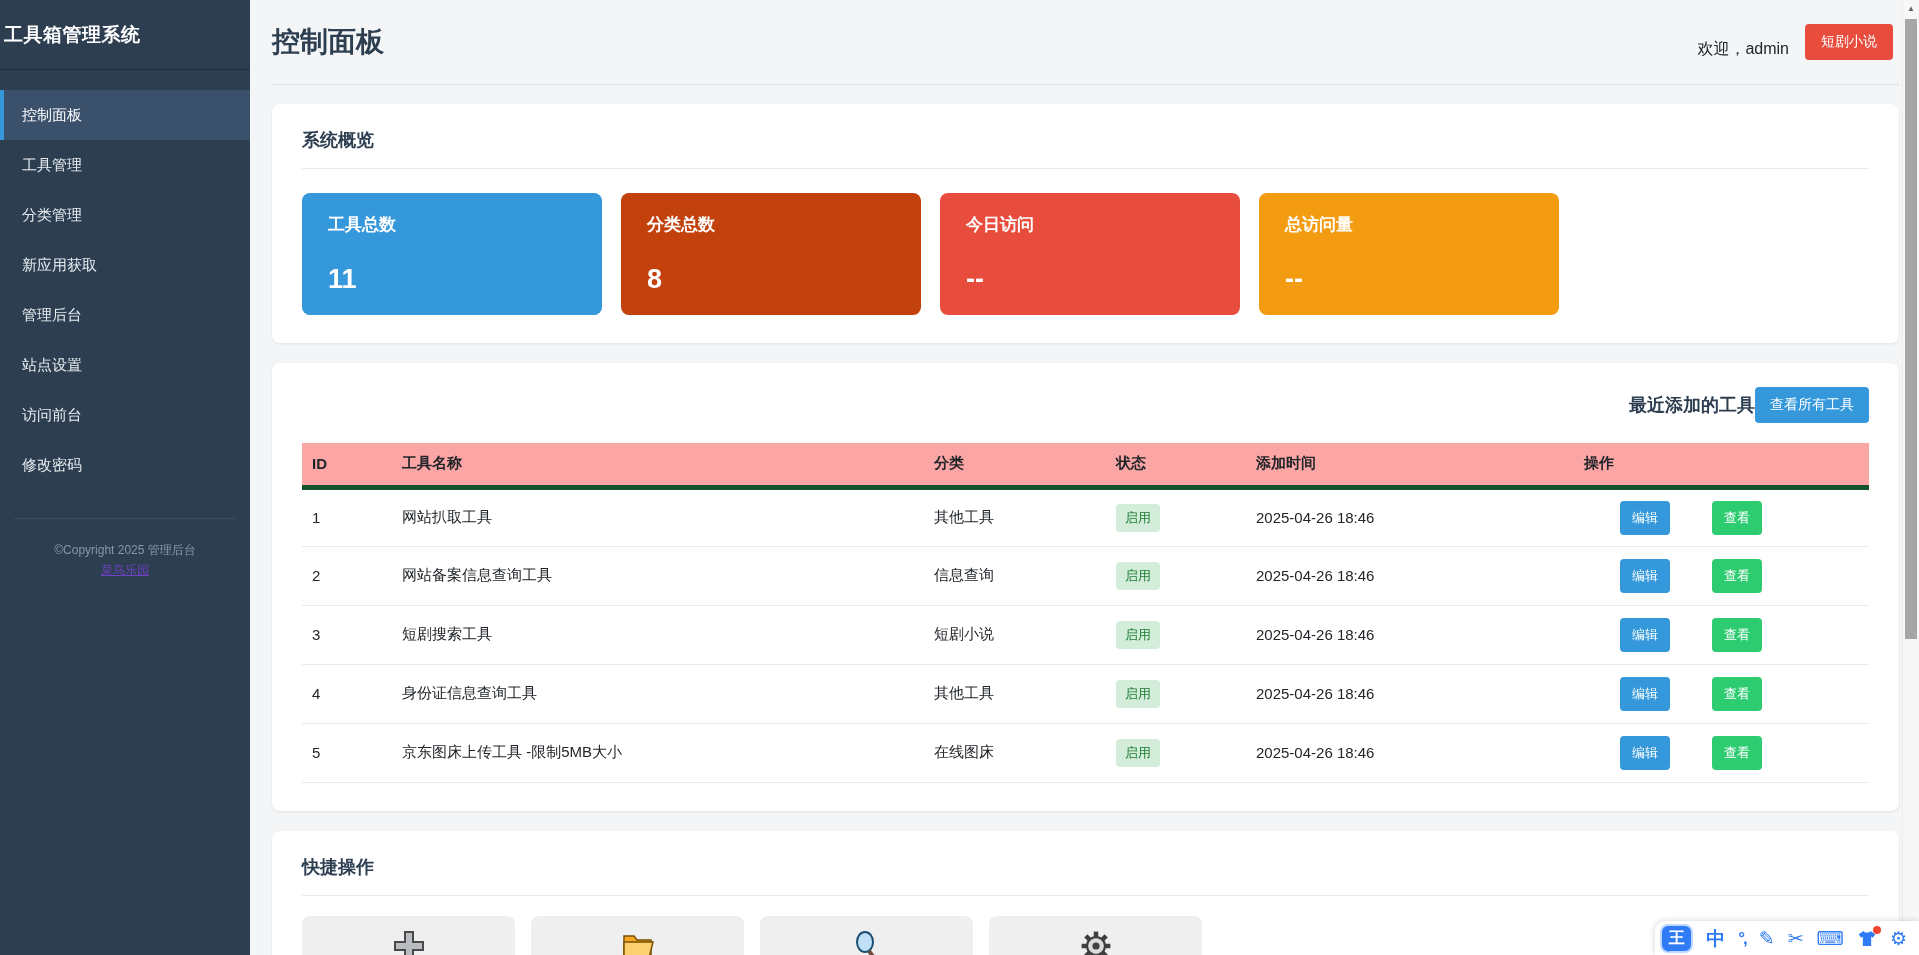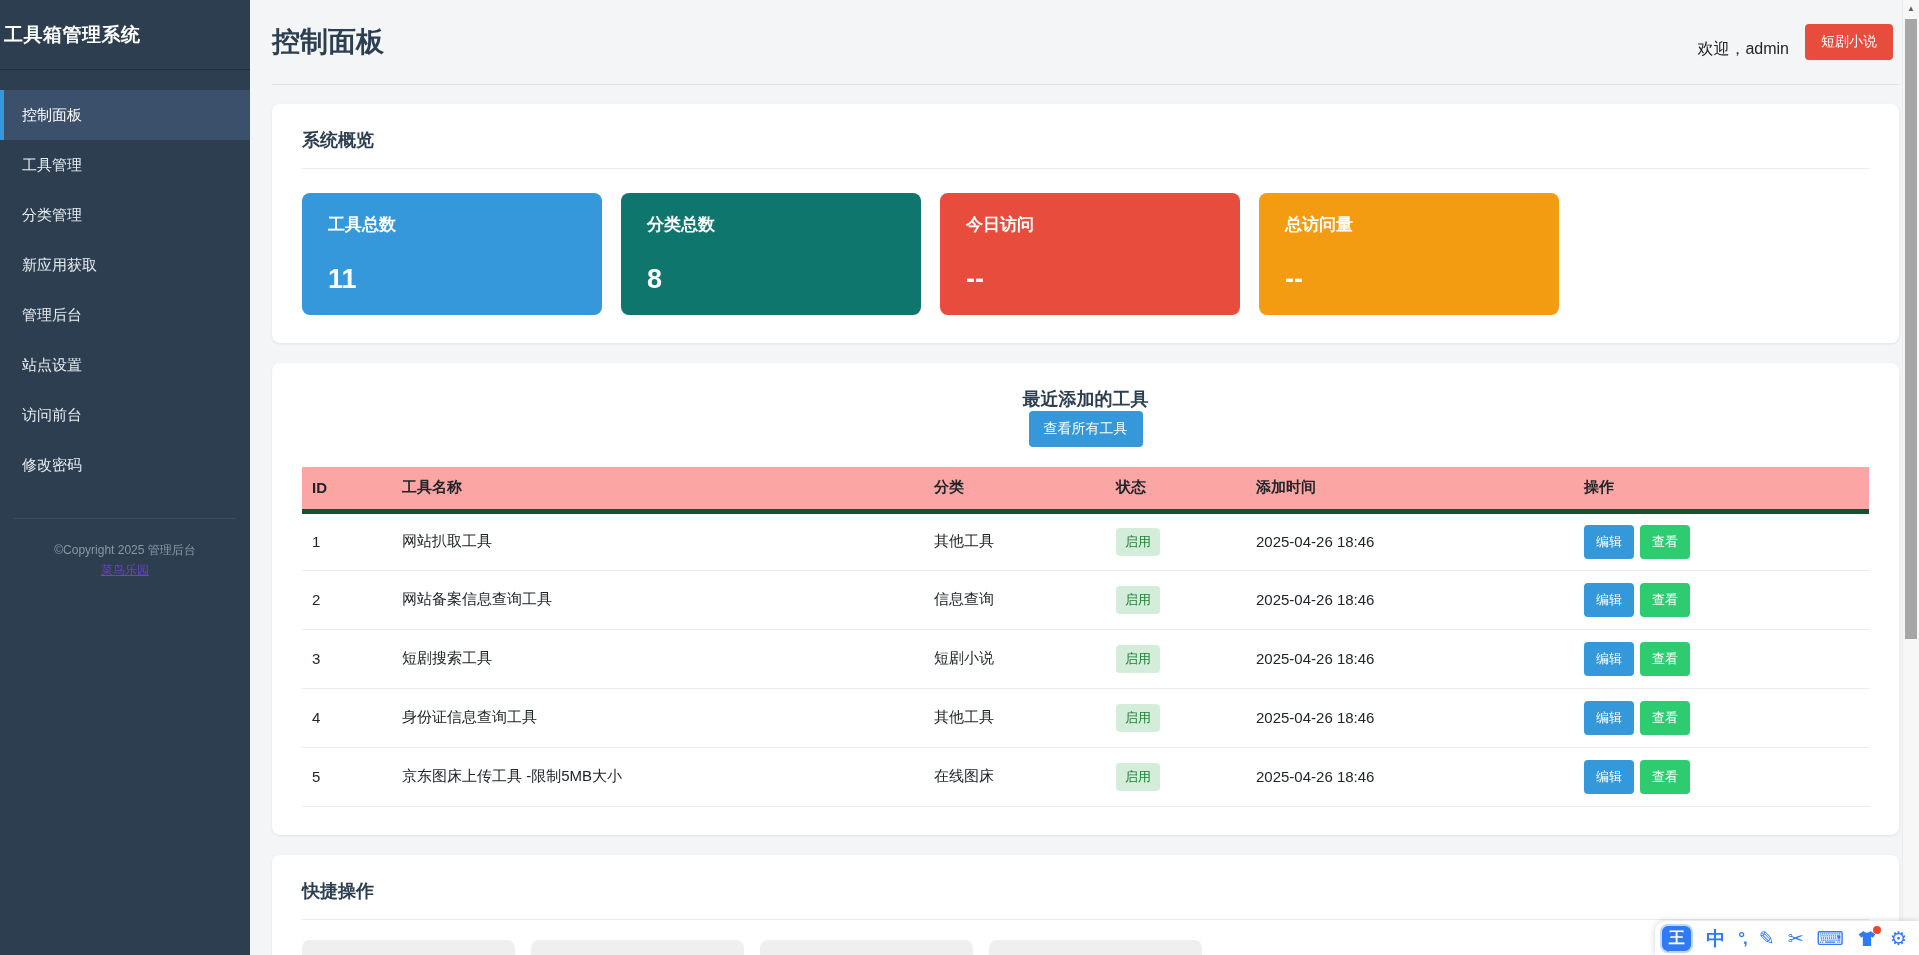--- a/index.html
+++ b/index.html
@@ -37,38 +37,38 @@
   .card + .card { margin-top:20px; }
   .card-title { font-size:18px; font-weight:bold; color:#2c3e50; }
   .card-divider { border-bottom:1px solid #e9ecef; margin-top:16px; }
 
   
   .stats-row { display:flex; gap:19px; margin-top:24px; }
   .stat-card { width:300px; height:122px; border-radius:8px; padding:20px 26px;
     display:flex; flex-direction:column; justify-content:space-between; color:#fff; }
   .stat-card .stat-label { font-size:17px; font-weight:bold; }
   .stat-card .stat-value { font-size:27px; font-weight:bold; }
-  .stat-0 { background:#3498db; } .stat-1 { background:#0f766e; }
+  .stat-0 { background:#3498db; } .stat-1 { background:#c2410c; }
   .stat-2 { background:#e74c3c; } .stat-3 { background:#f39c12; }
 
   
-  .card-head-row { display:flex; align-items:center; justify-content:center;flex-direction:column; }
+  .card-head-row { display:flex; align-items:center; justify-content:flex-end; }
   .btn-view-all { background:#3498db; color:#fff; border:none; font-size:14px; padding:9px 15px;
     border-radius:4px; cursor:pointer; font-family:inherit; }
   table { width:100%; border-collapse:collapse; margin-top:20px; }
   thead th { background:#fca5a5; text-align:left; font-size:15px; font-weight:bold; color:#212529;
     padding:0 10px; height:44px; border-bottom:5px solid #14532d; }
   tbody td { height:59px; padding:0 10px; font-size:15px; color:#212529; border-bottom:1px solid #e9ecef; vertical-align:middle; }
   col.c-id{width:90px;} col.c-name{width:532px;} col.c-cat{width:182px;}
   col.c-status{width:140px;} col.c-time{width:328px;}
   .badge-enabled { display:inline-block; background:#d4edda; color:#1e7e34; font-size:13px;
     padding:5px 9px; border-radius:4px; }
   .row-actions { display:flex; gap:6px; }
   .btn-edit, .btn-view { border:none; color:#fff; font-size:13px; padding:8px 12px; border-radius:4px;
-    cursor:pointer; font-family:inherit; }
+    cursor:pointer; font-family:inherit;margin-left:36px; }
   .btn-edit { background:#3498db; } .btn-view { background:#2ecc71; }
 
   
   .tiles-row { display:flex; gap:16px; margin-top:20px; }
   .tile { width:213px; height:130px; background:#efefef; border-radius:8px; cursor:pointer;
     display:flex; justify-content:center; align-items:flex-start; padding-top:12px; }
 
   
   .ime-bar { position:absolute; right:0; bottom:0; height:34px; z-index:50;
     display:flex; align-items:center; gap:13px; padding:0 12px 0 5px;

